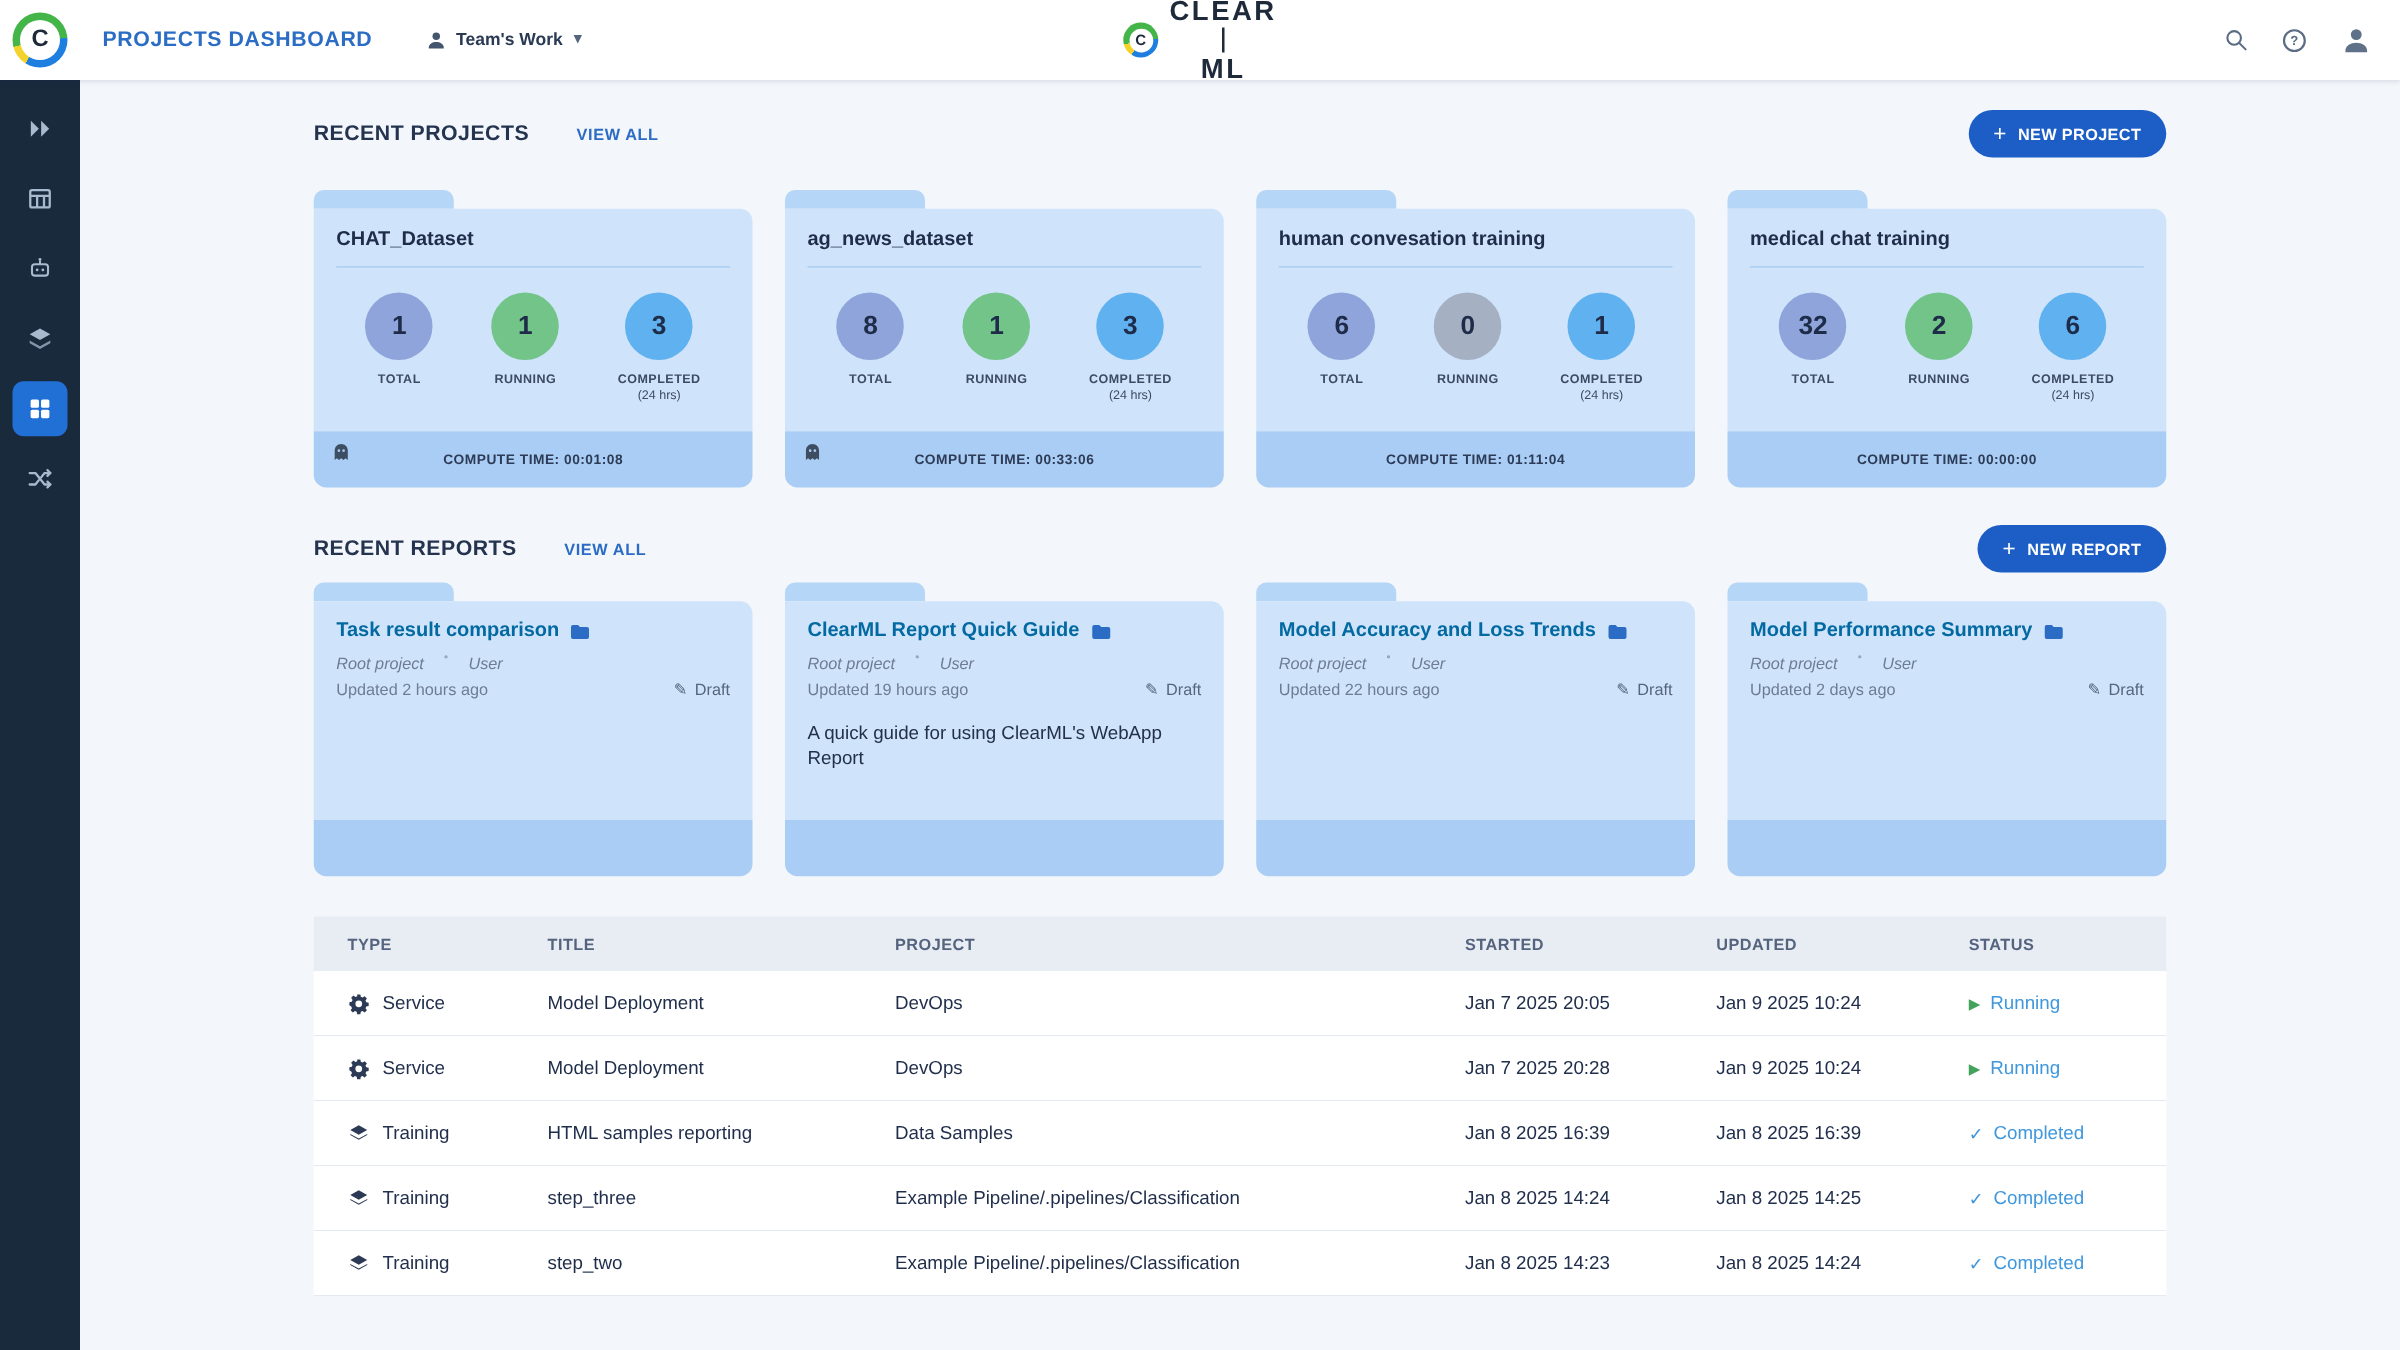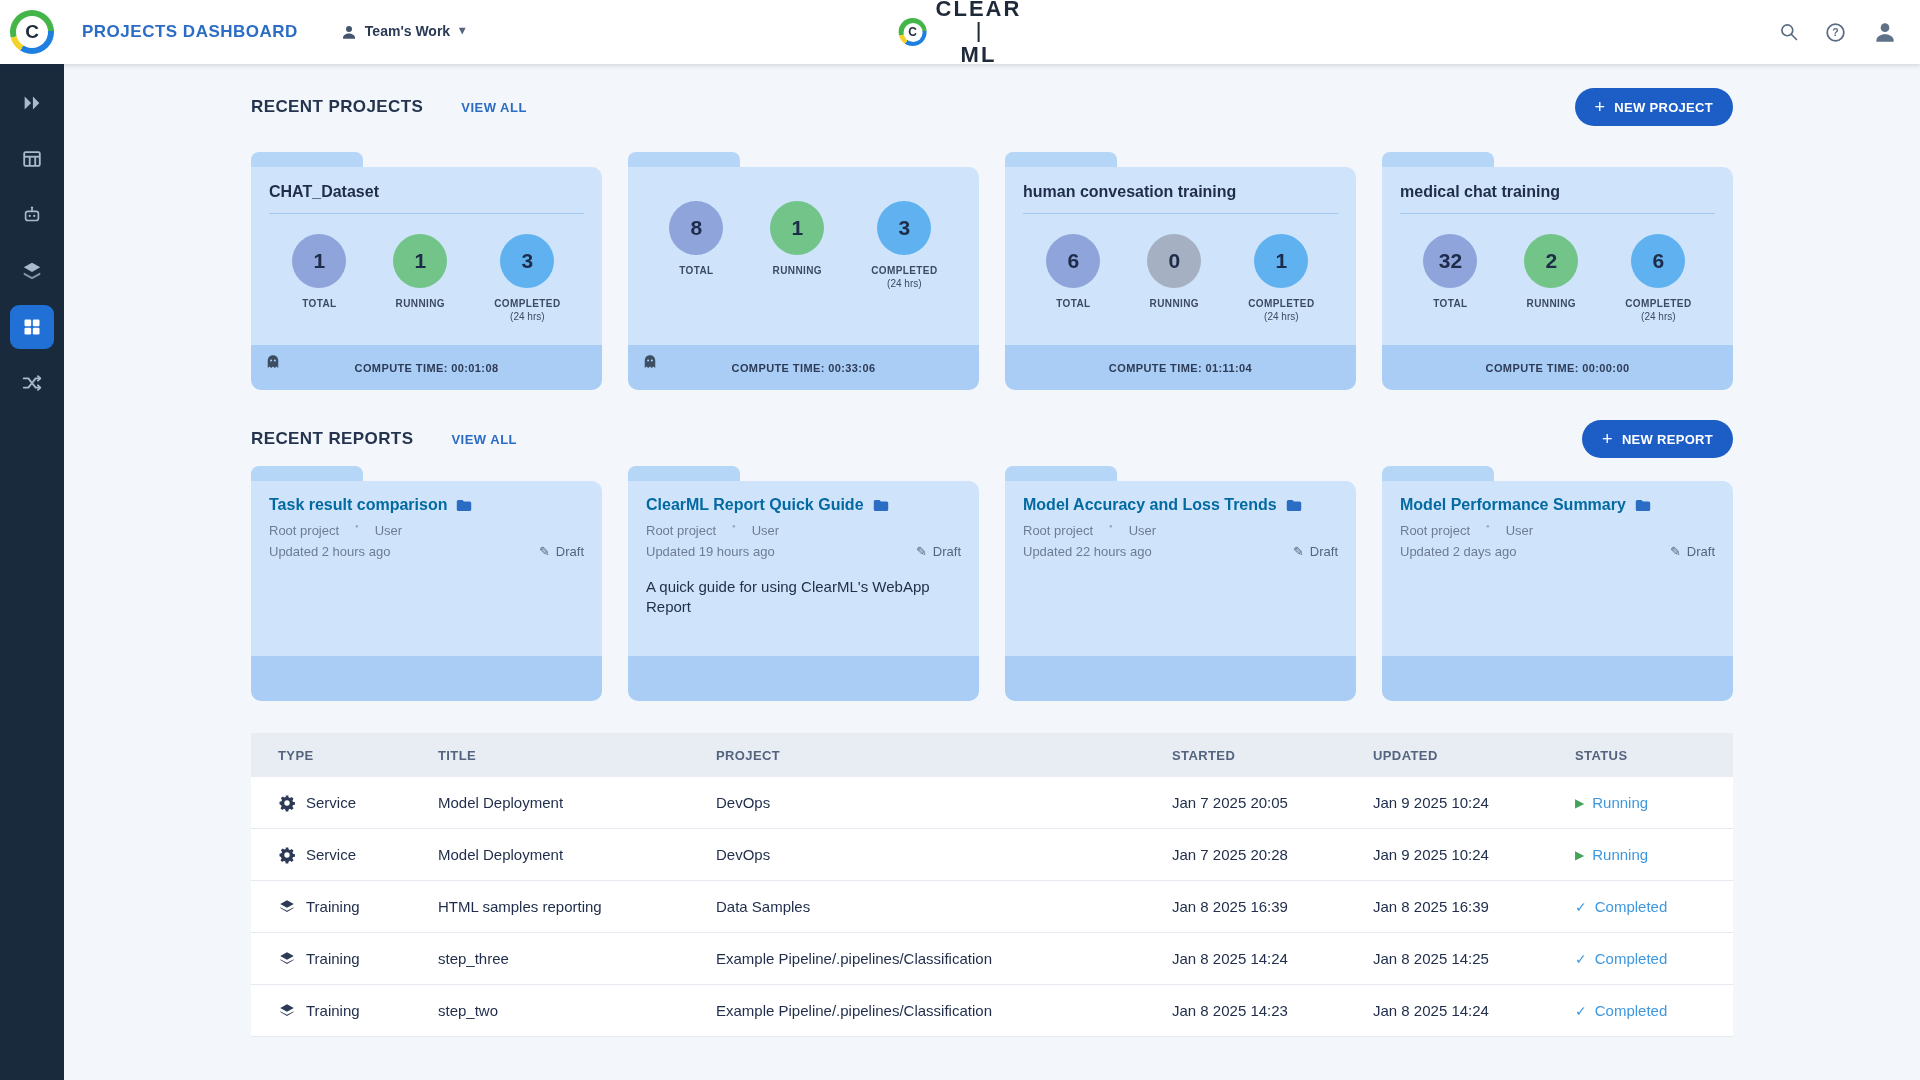--- a/index.html
+++ b/index.html
@@ -64,21 +64,21 @@
   .ssub { margin-top:2px; font-size:10px; color:#3c4a63; }
   .pfoot, .rfoot { height:45px; background:#a9cdf4; border-radius:0 0 10px 10px; position:relative;
                    display:flex; align-items:center; justify-content:center; }
   .ctime { font-size:11px; font-weight:bold; color:#2d3b57; letter-spacing:.4px; }
   .ghost { position:absolute; left:13px; top:8px; }
 
   
   .rbody { height:175px; background:#cfe4fb; border-radius:0 10px 0 0; padding:15px 18px 0; }
   .rtitle-row { display:flex; align-items:center; gap:9px; }
   .rtitle { font-size:16px; font-weight:bold; color:#0369a1; white-space:nowrap; overflow:hidden; }
-  .rmeta { margin-top:9px; display:flex; align-items:flex-start; gap:16px; font-size:13px; color:#6d7c93; }
+  .rmeta { margin-top:9px; display:flex; align-items:flex-start; gap:16px; font-size:13px; color:#6d7c93;font-style:italic; }
   .rmeta .dot { font-size:6px; color:#9aa7ba; }
   .rline { margin-top:6px; display:flex; justify-content:space-between; align-items:center; font-size:13px; color:#6d7c93; }
   .rdraft { display:flex; align-items:center; gap:6px; color:#55657e; }
   .rdesc { margin-top:18px; font-size:15px; color:#223049; line-height:1.35; }
 
   
   .table { margin-top:4px; background:#fff; width:1482px; }
   .thead, .trow { display:grid; grid-template-columns:160px 278px 456px 201px 202px 1fr;
                   align-items:center; padding-left:27px; }
   .thead { height:44px; background:#e8edf4; font-size:13px; font-weight:bold; color:#55647e; letter-spacing:.4px; }
@@ -228,20 +228,21 @@
                   <circle cx="9.5" cy="10" r="1.4" fill="#a9cdf4"></circle>
                   <circle cx="14.5" cy="10" r="1.4" fill="#a9cdf4"></circle>
                 </svg></span>
           <span class="ctime">COMPUTE TIME: 00:01:08</span>
         </div>
       </div>
 
       <div class="pcard">
         <div class="ftab"></div>
         <div class="pbody">
+          <div class="pname">ag_news_dataset</div>
           <div class="pstats">
             <div class="pstat">
               <div class="circ total">8</div>
               <div class="slabel">TOTAL</div>
             </div>
             <div class="pstat">
               <div class="circ running">1</div>
               <div class="slabel">RUNNING</div>
             </div>
             <div class="pstat">

